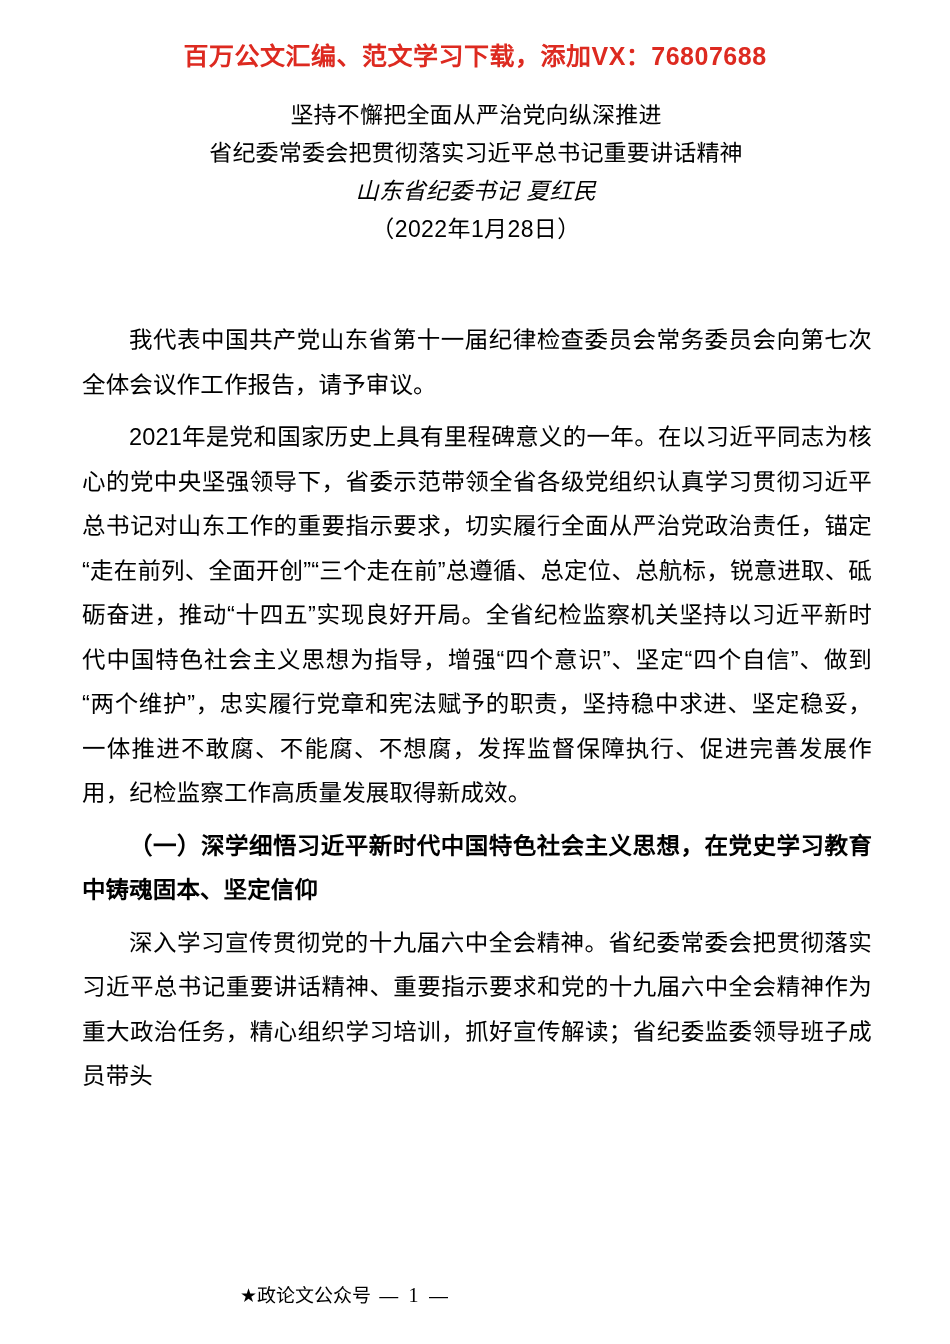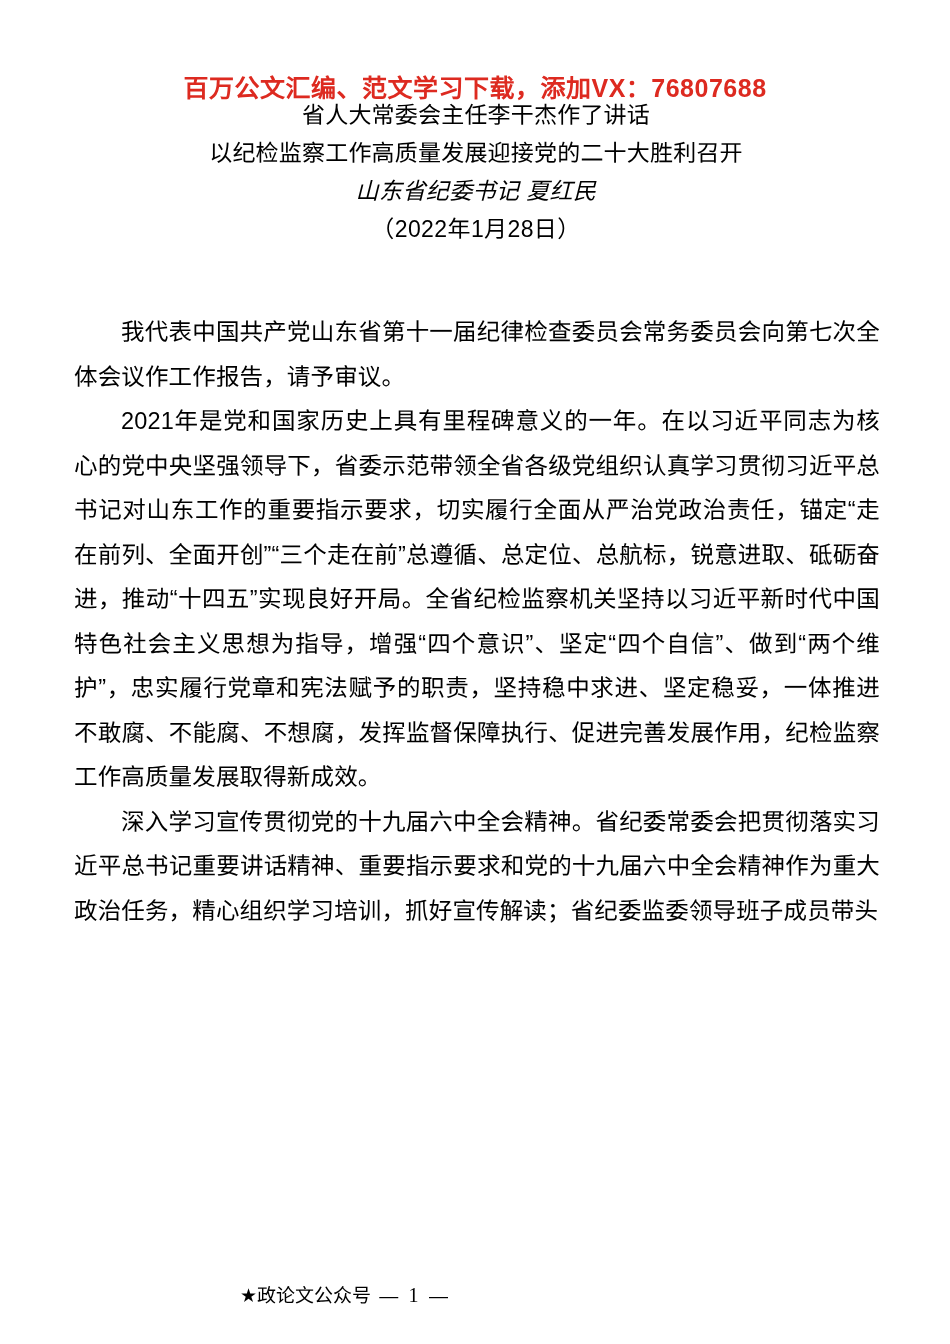--- a/index.html
+++ b/index.html
@@ -64,21 +64,21 @@
     left: 74px;
     width: 806px;
   }
 
   .para {
     font-size: 23.5px;
     line-height: 44.5px;
     text-align: justify;
     text-justify: inter-ideograph;
     text-indent: 2em;
-    margin: 0;
+    margin: 8px;
     letter-spacing: 0.15px;
     word-break: break-all;
   }
 
   .para.heading-num {
     text-indent: 2em;
     letter-spacing: 0.15px;
   }
 
   .para.subheading {
@@ -111,32 +111,33 @@
   .footer-dash {
     font-size: 19px;
     padding: 0 3px;
   }
 </style>
 </head>
 <body>
 
 <div class="page">
 
-  <div class="promo-banner" style="color: rgb(221, 42, 32); margin-top: 32px;">百万公文汇编、范文学习下载，添加VX：76807688</div>
+  <div class="promo-banner" style="color: rgb(221, 42, 32);">百万公文汇编、范文学习下载，添加VX：76807688</div>
 
   <div class="title-block">
-    <div class="title-line">省人大常委会主任李干杰作了讲话</div>
-    <div class="title-line">以纪检监察工作高质量发展迎接党的二十大胜利召开</div>
+    <div class="title-line">坚持不懈把全面从严治党向纵深推进</div>
+    <div class="title-line">省纪委常委会把贯彻落实习近平总书记重要讲话精神</div>
     <div class="title-line byline">山东省纪委书记  夏红民</div>
     <div class="title-line dateline">（2022年1月28日）</div>
   </div>
 
   <div class="body-block">
     <p class="para">我代表中国共产党山东省第十一届纪律检查委员会常务委员会向第七次全体会议作工作报告，请予审议。</p>
     <p class="para">2021年是党和国家历史上具有里程碑意义的一年。在以习近平同志为核心的党中央坚强领导下，省委示范带领全省各级党组织认真学习贯彻习近平总书记对山东工作的重要指示要求，切实履行全面从严治党政治责任，锚定“走在前列、全面开创”“三个走在前”总遵循、总定位、总航标，锐意进取、砥砺奋进，推动“十四五”实现良好开局。全省纪检监察机关坚持以习近平新时代中国特色社会主义思想为指导，增强“四个意识”、坚定“四个自信”、做到“两个维护”，忠实履行党章和宪法赋予的职责，坚持稳中求进、坚定稳妥，一体推进不敢腐、不能腐、不想腐，发挥监督保障执行、促进完善发展作用，纪检监察工作高质量发展取得新成效。</p>
+    <p class="para subheading">（一）深学细悟习近平新时代中国特色社会主义思想，在党史学习教育中铸魂固本、坚定信仰</p>
     <p class="para">深入学习宣传贯彻党的十九届六中全会精神。省纪委常委会把贯彻落实习近平总书记重要讲话精神、重要指示要求和党的十九届六中全会精神作为重大政治任务，精心组织学习培训，抓好宣传解读；省纪委监委领导班子成员带头</p>
   </div>
 
   <div class="footer">
     <span class="footer-inner">
       <span class="footer-mark">★政论文公众号</span>
       <span class="footer-dash">—</span>
       <span class="footer-page">1</span>
       <span class="footer-dash">—</span>
     </span>

